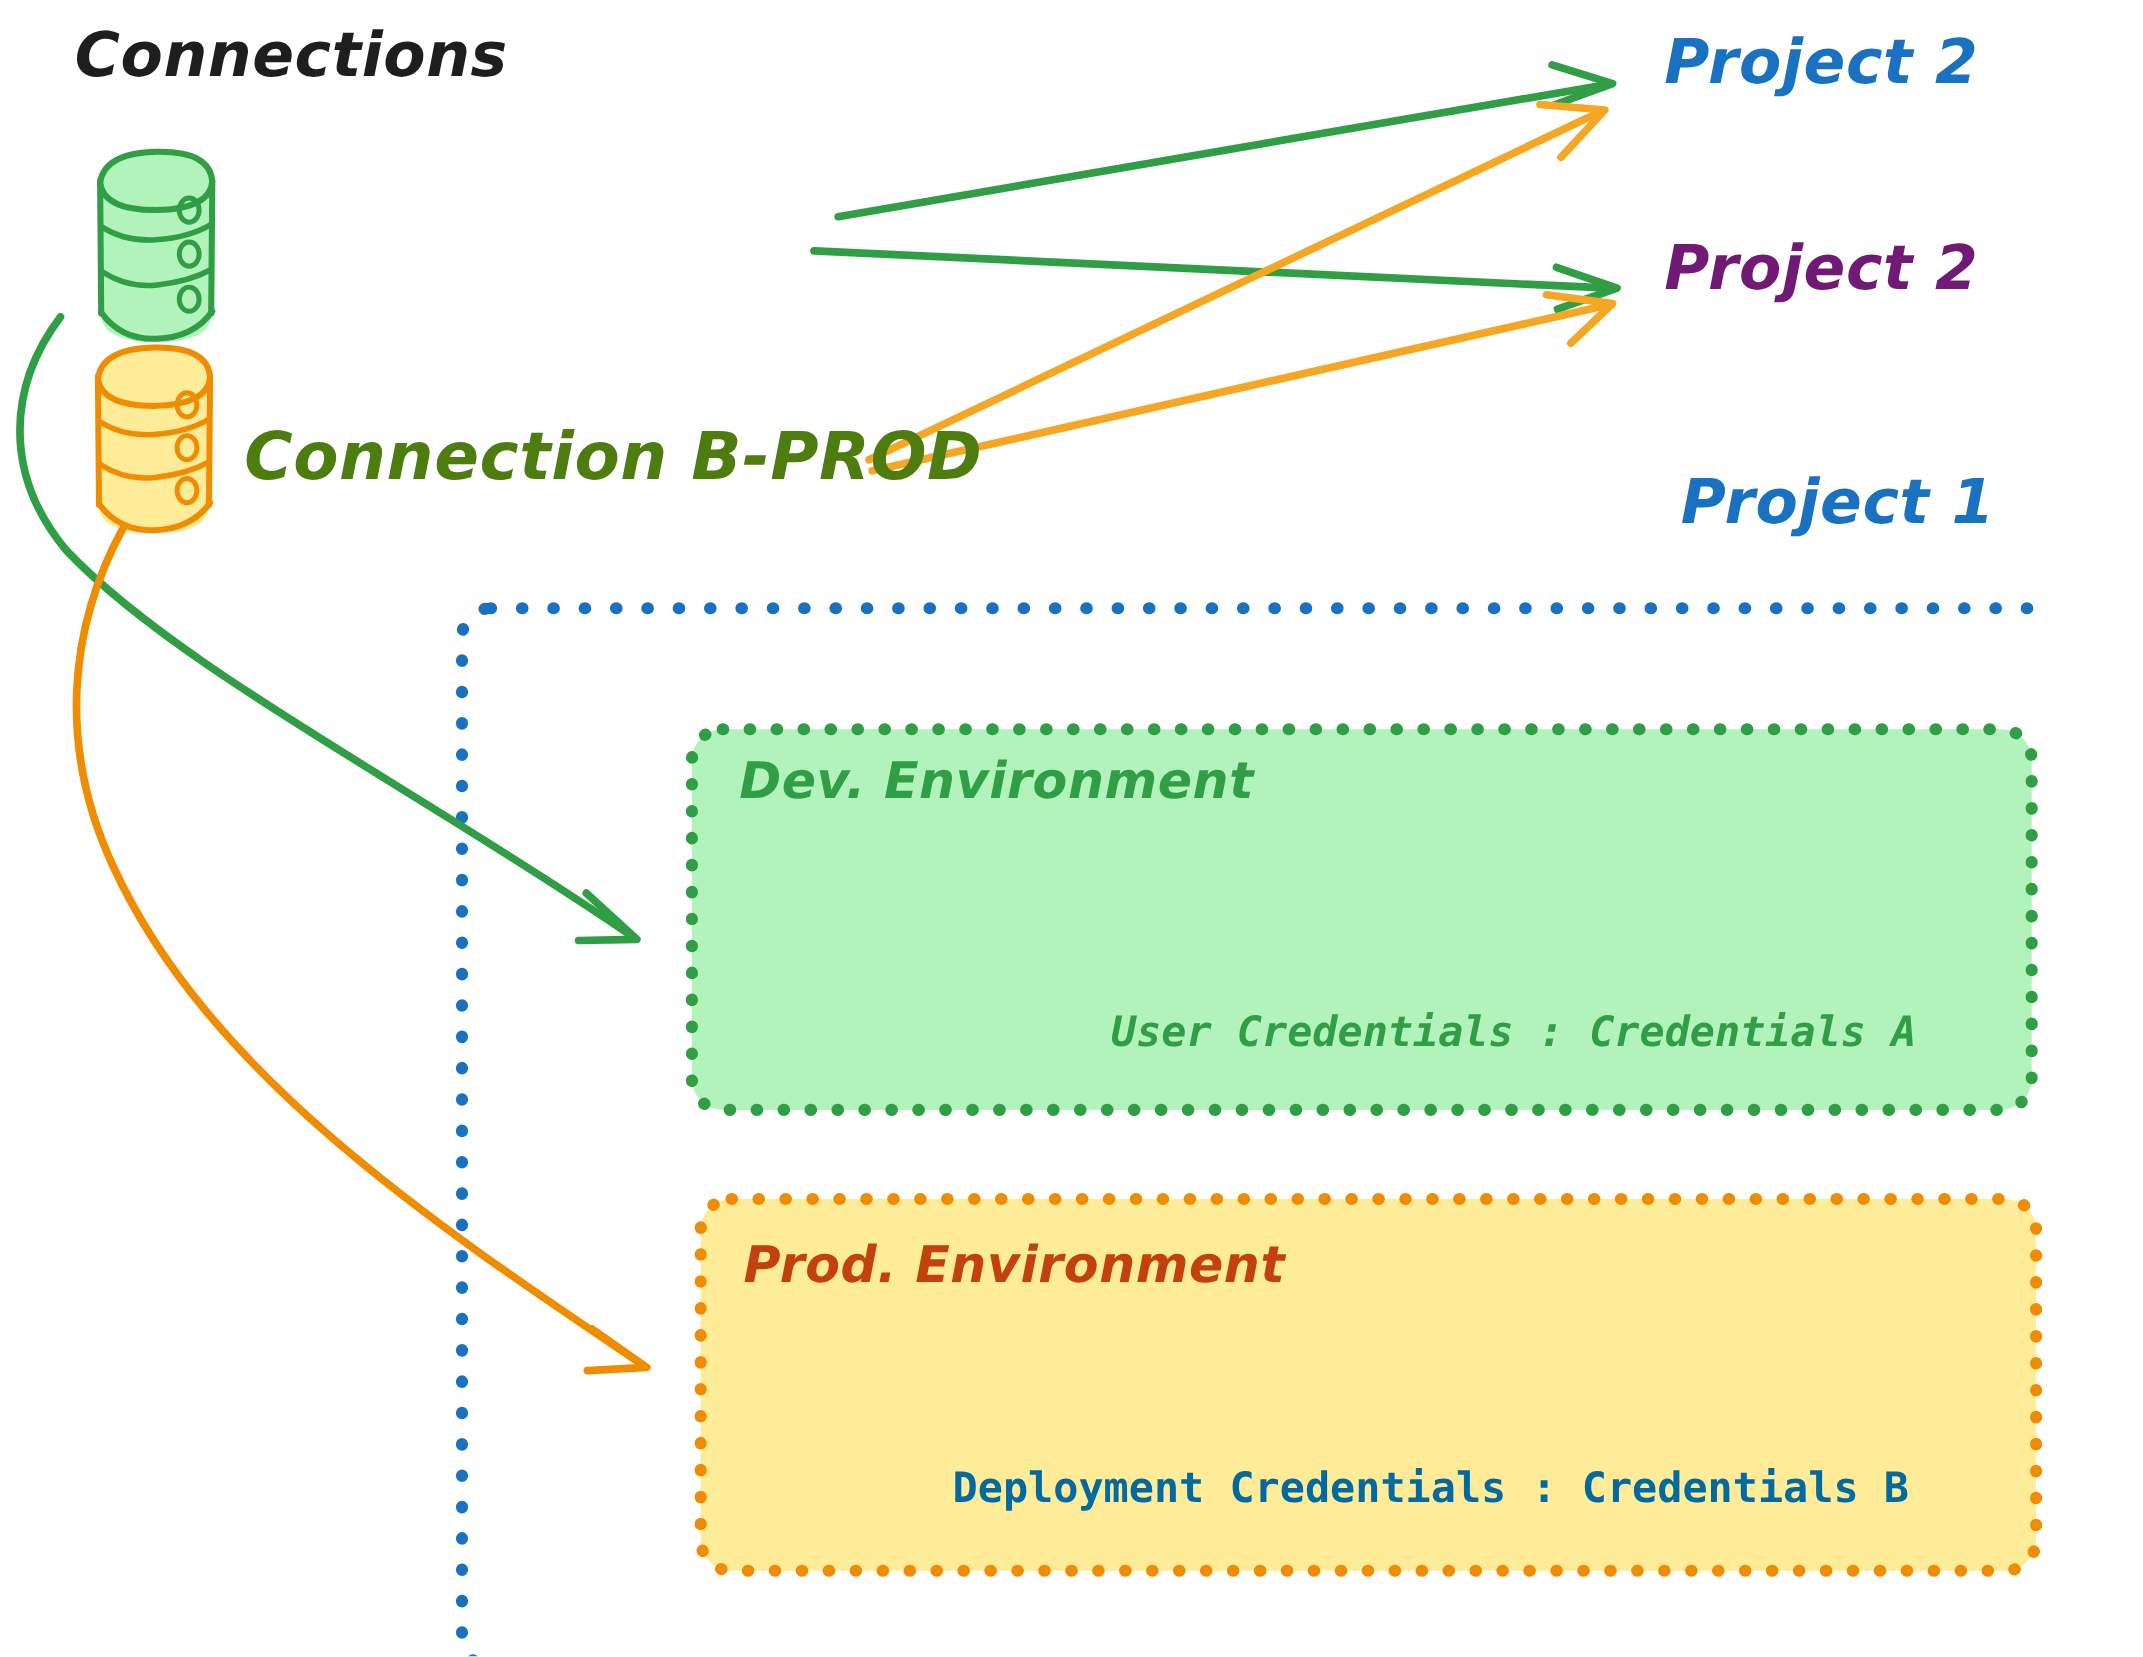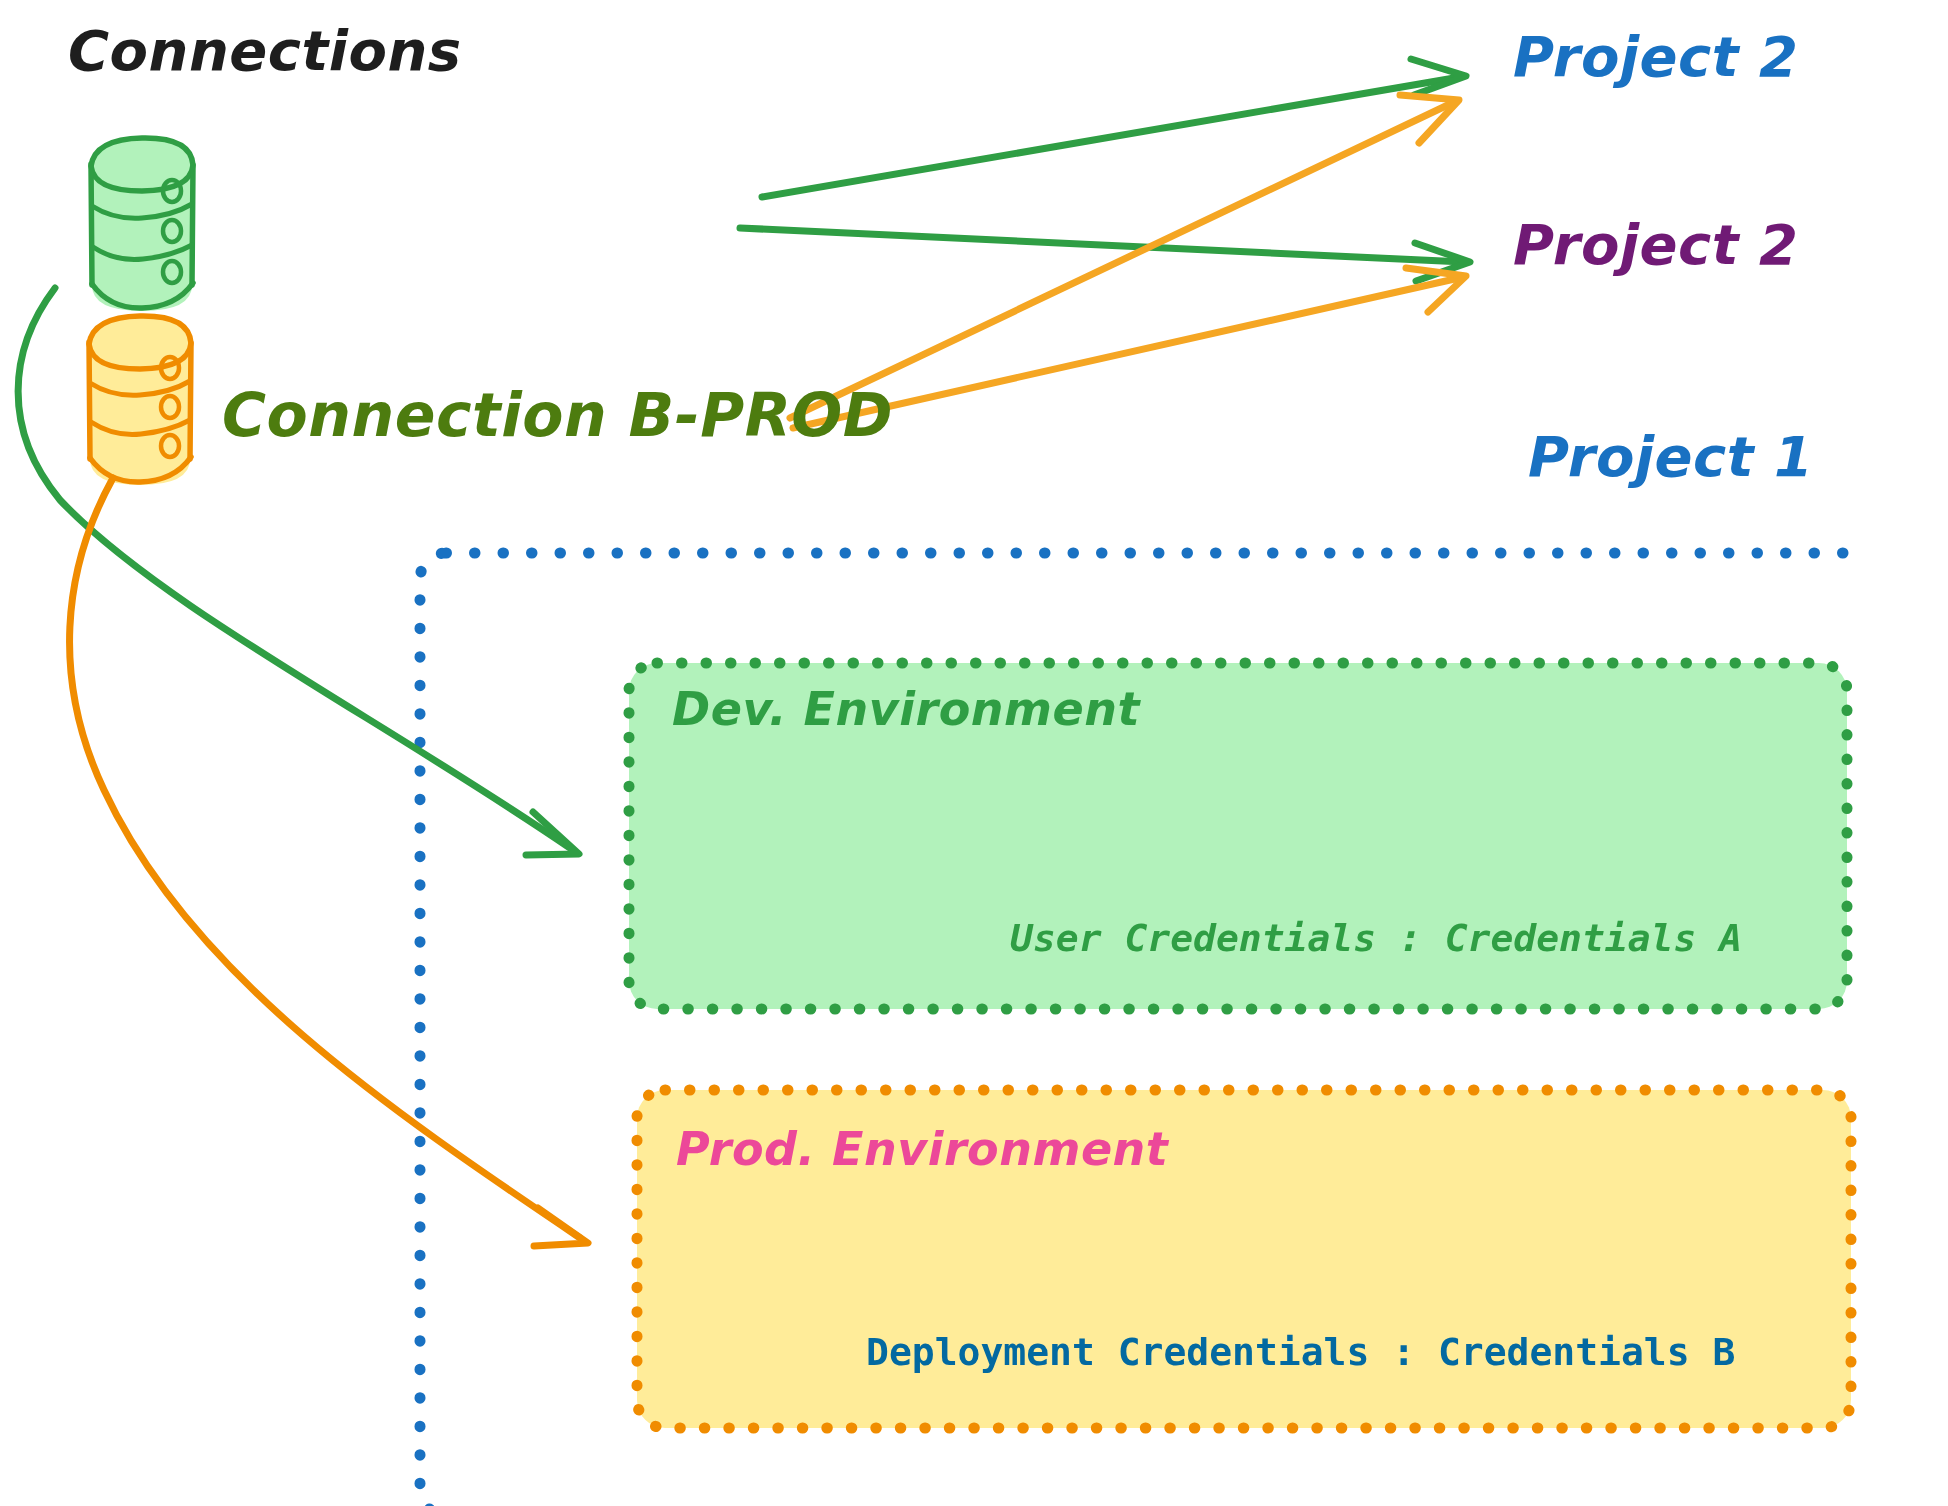--- a/index.html
+++ b/index.html
@@ -130,17 +130,17 @@
   <div class="lbl hand" style="left:1513px; top:24px; font-size:56px; color:#1971c2;">Project 2</div>
 
   <div class="lbl hand" style="left:1513px; top:212px; font-size:56px; color:#701a75;">Project 2</div>
 
   <div class="lbl hand" style="left:1528px; top:424px; font-size:56px; color:#1971c2;text-align:center;">Project 1</div>
 
   <div class="lbl hand" style="left:672px; top:682px; font-size:46px; color:#2f9e44;">Dev. Environment</div>
 
   <div class="lbl mono" style="left:1010px; top:916px; font-size:38px; color:#2f9e44;font-style:italic;">User Credentials : Credentials A</div>
 
-  <div class="lbl hand" style="left:676px; top:1122px; font-size:46px; color:#ec4899;text-align:right;">Prod. Environment</div>
+  <div class="lbl hand" style="left:676px; top:1122px; font-size:46px; color:#c2410c;text-align:right;">Prod. Environment</div>
 
   <div class="lbl mono" style="left:866px; top:1330px; font-size:38px; color:#0369a1;">Deployment Credentials : Credentials B</div>
 
 </div>
 
 </body></html>

